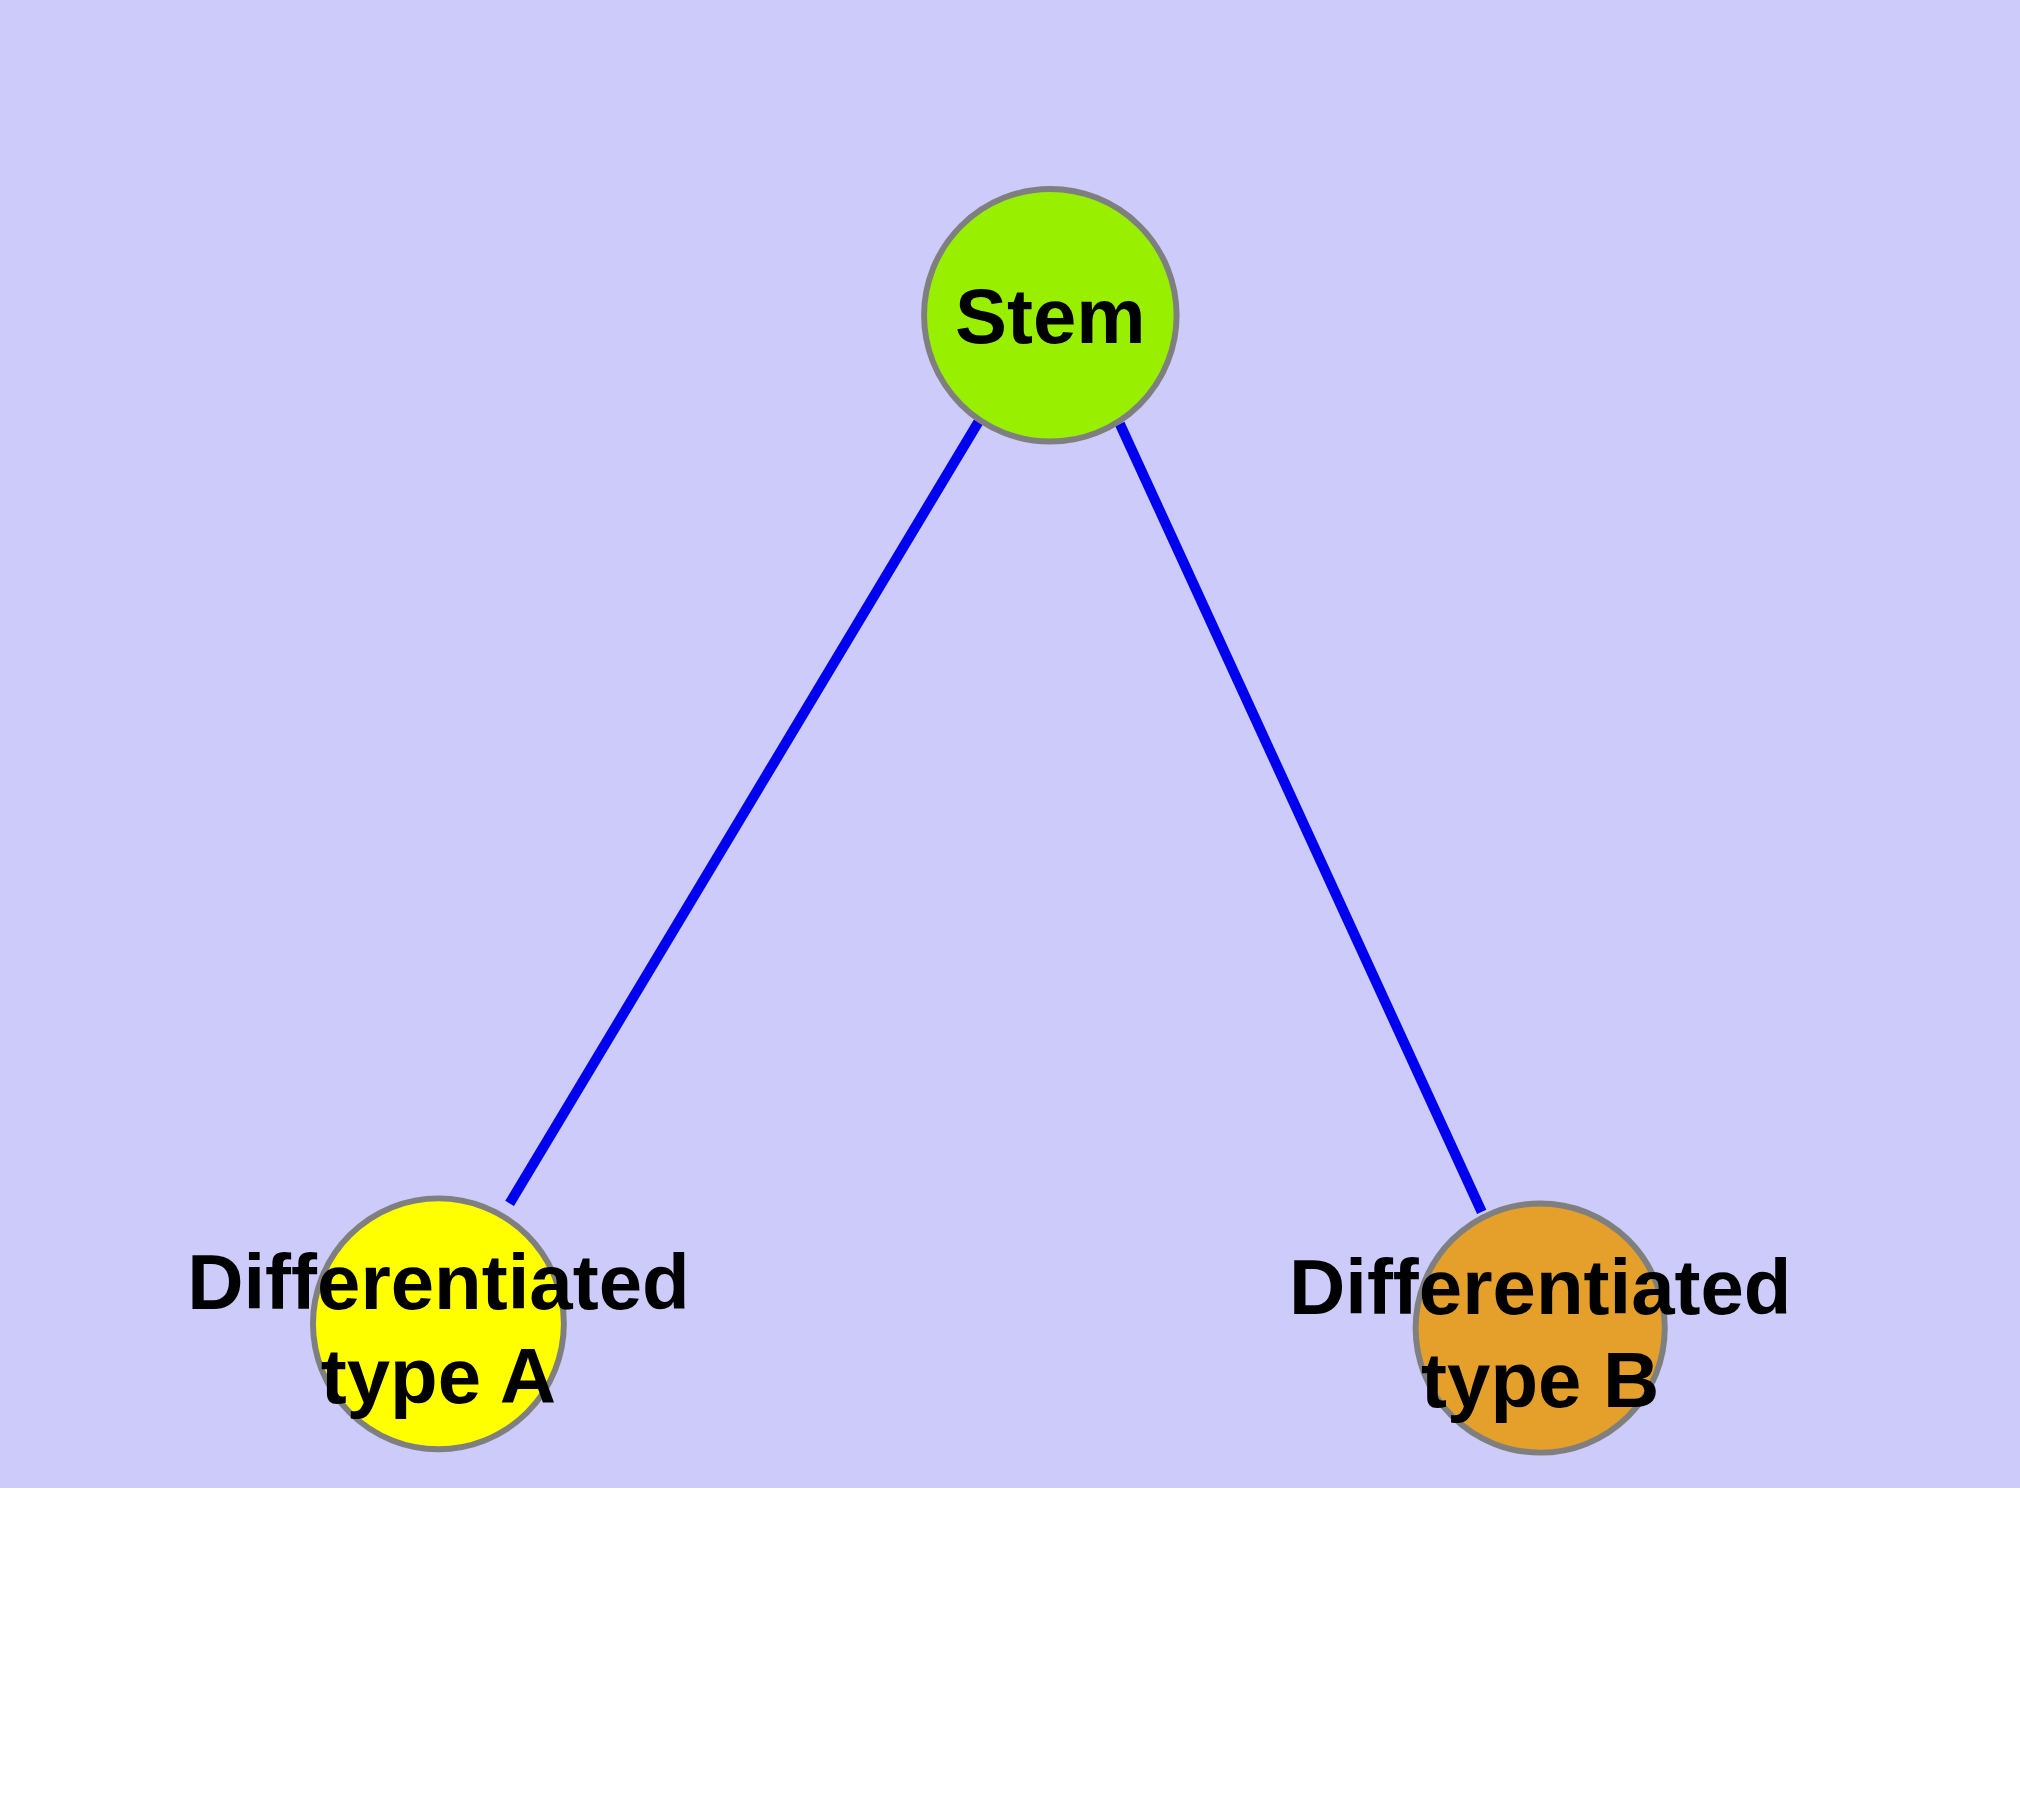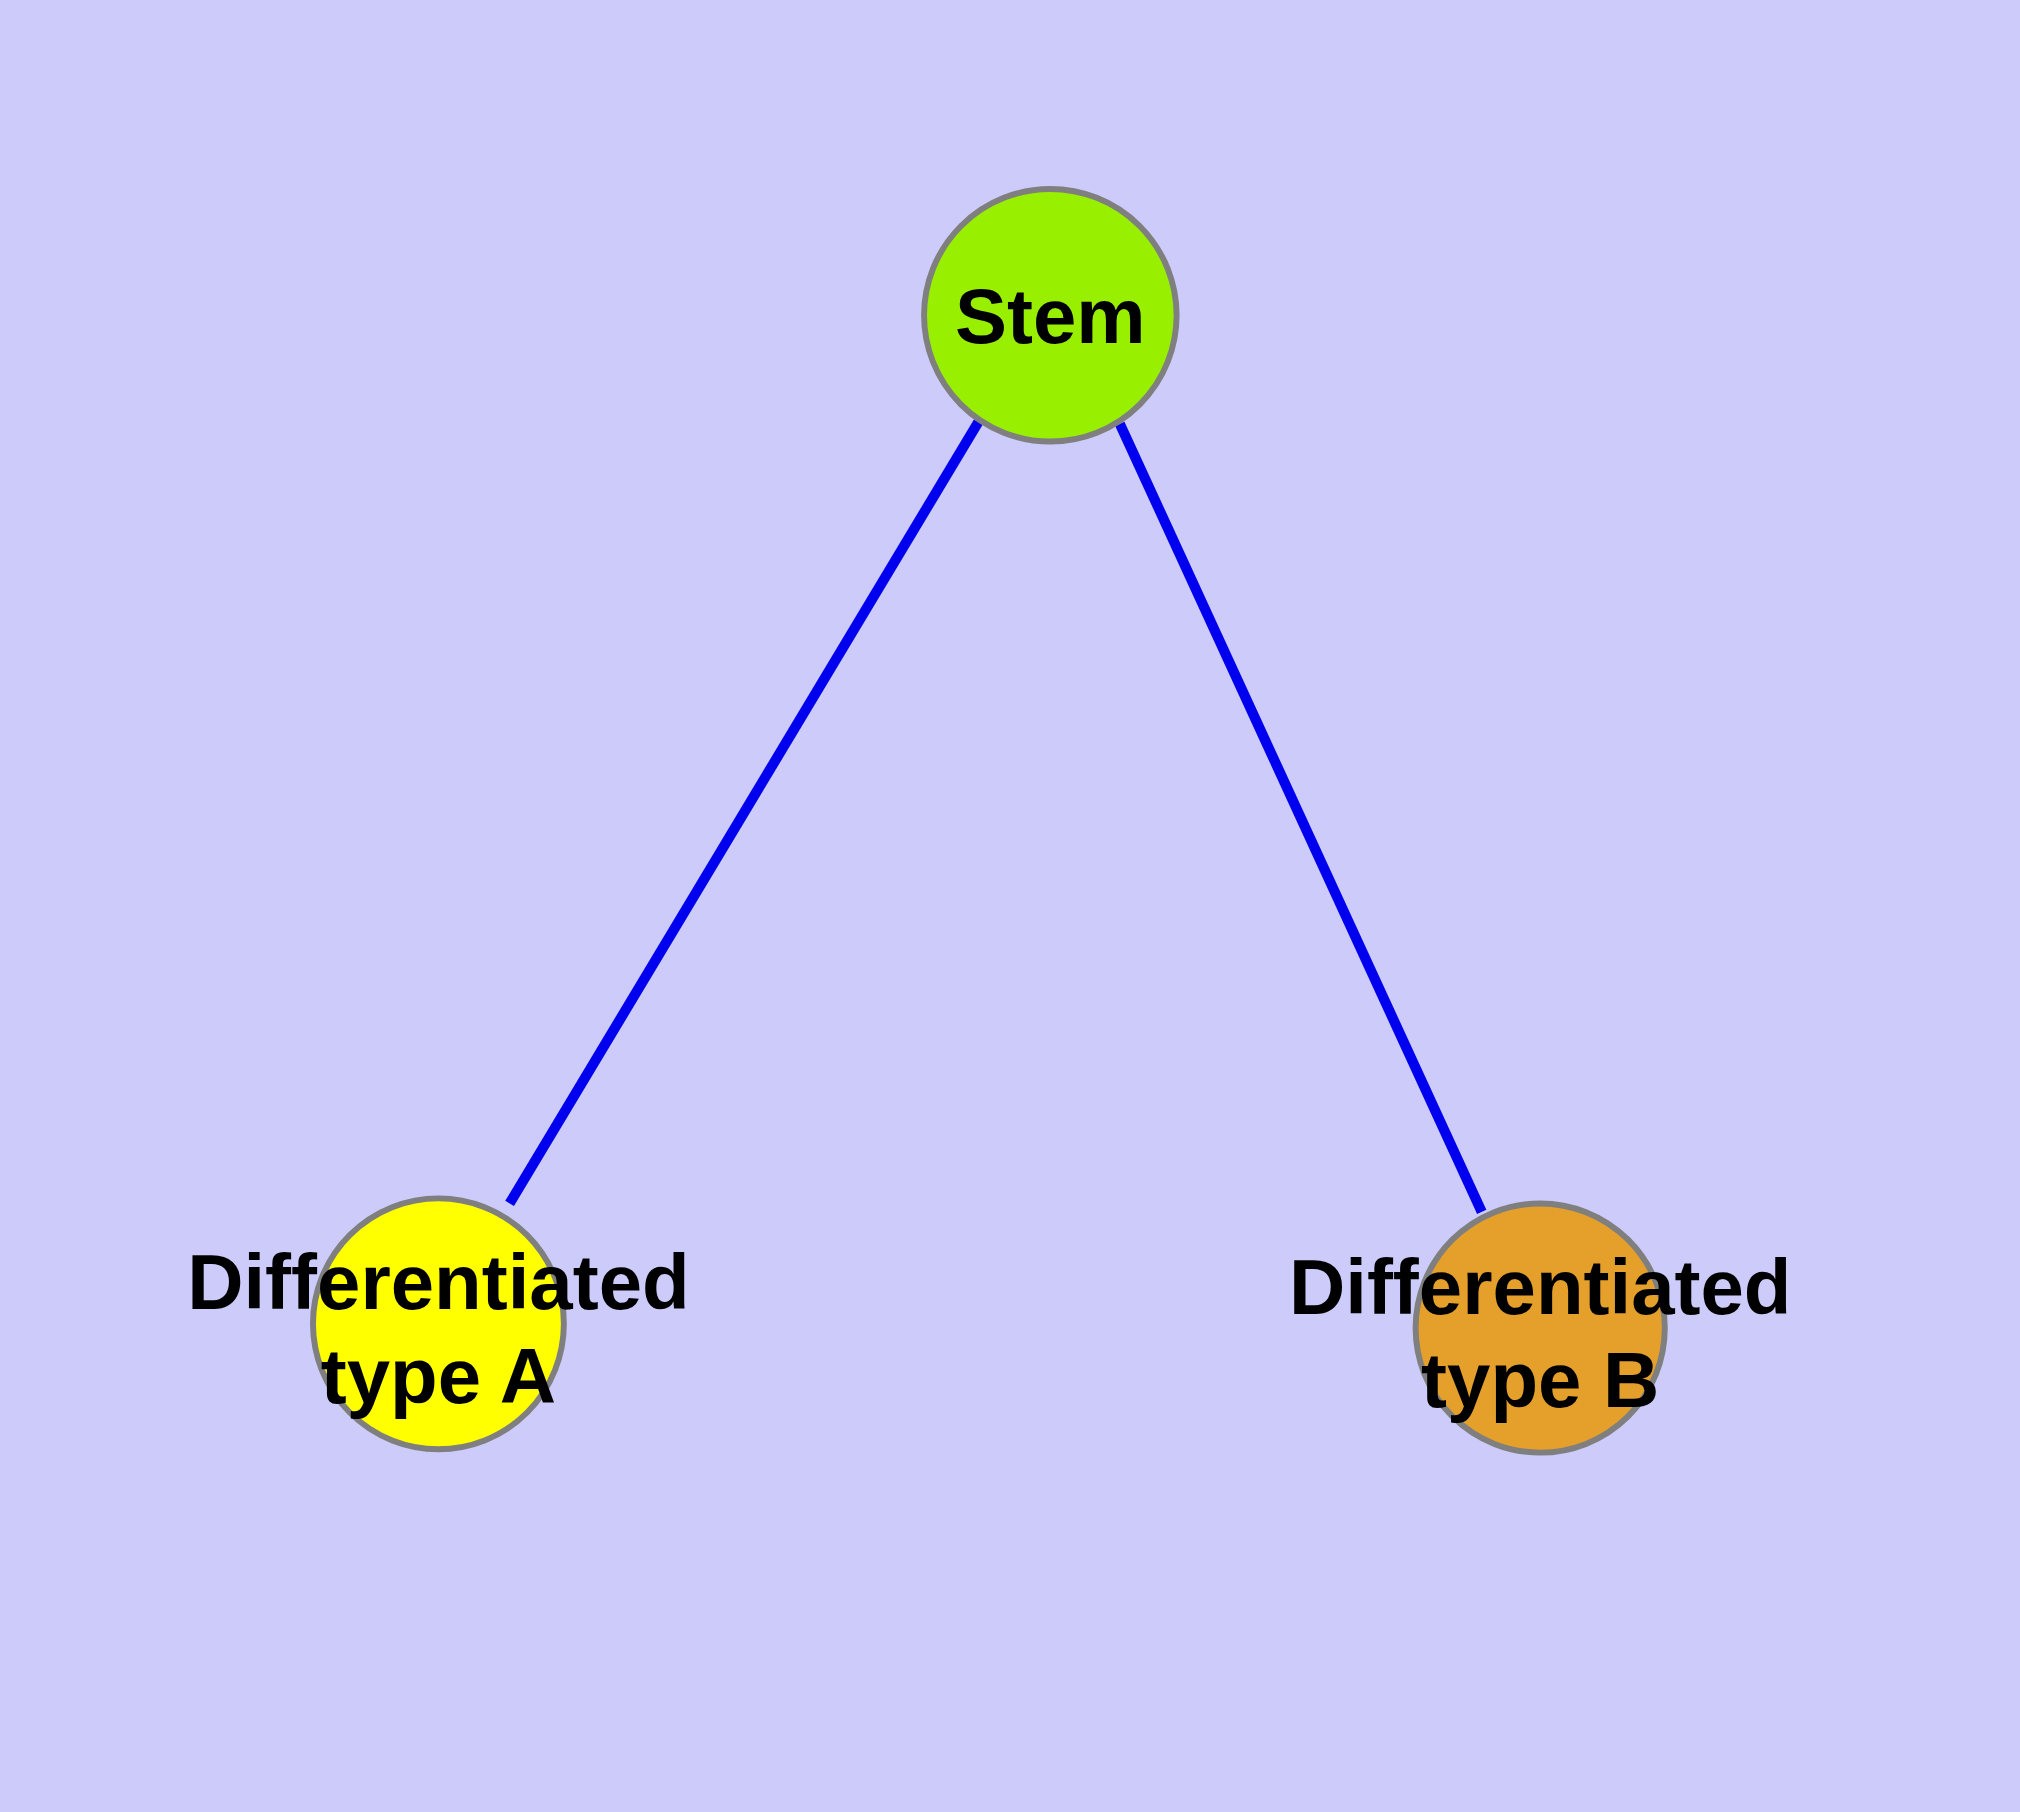--- a/index.html
+++ b/index.html
@@ -3,21 +3,21 @@
 <meta charset="utf-8">
 <style>
   html, body {
     margin: 0;
     padding: 0;
     background: #ffffff;
   }
   #canvas {
     position: relative;
     width: 2021px;
-    height: 1812px;
+    height: 1488px;
     overflow: hidden;
     font-family: "Liberation Sans", sans-serif;
   }
   .bg-plane {
     position: absolute;
     left: 0;
     top: 0;
     width: 2021px;
     height: 1812px;
   }

